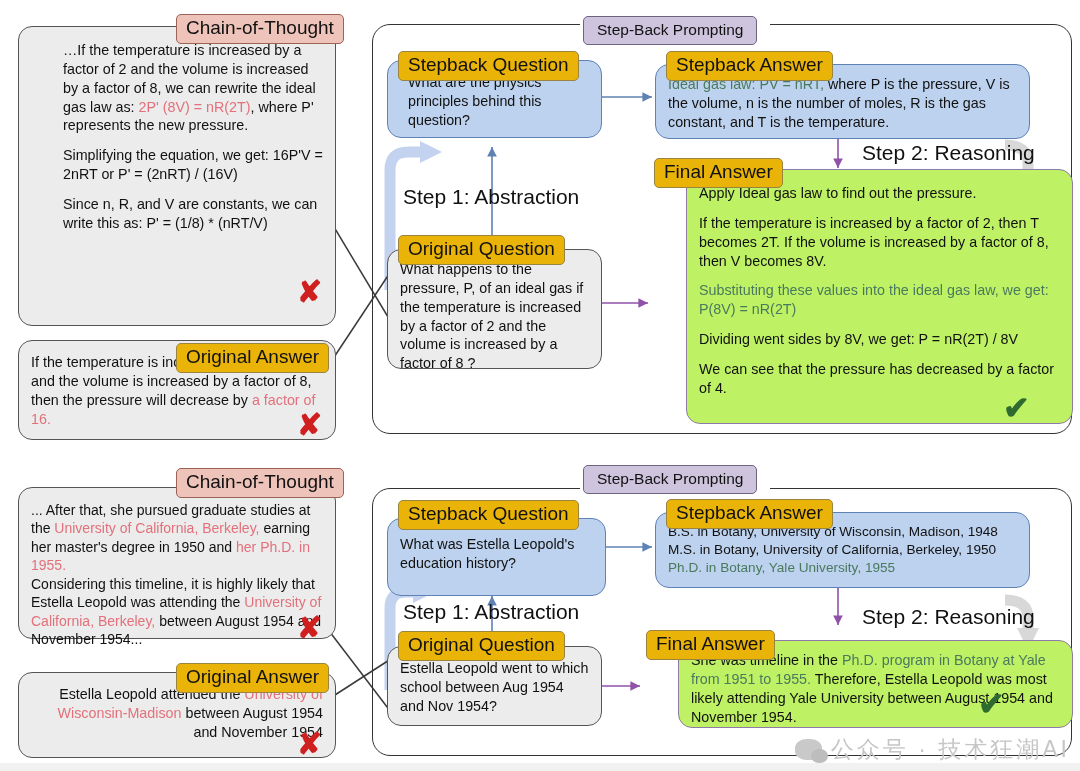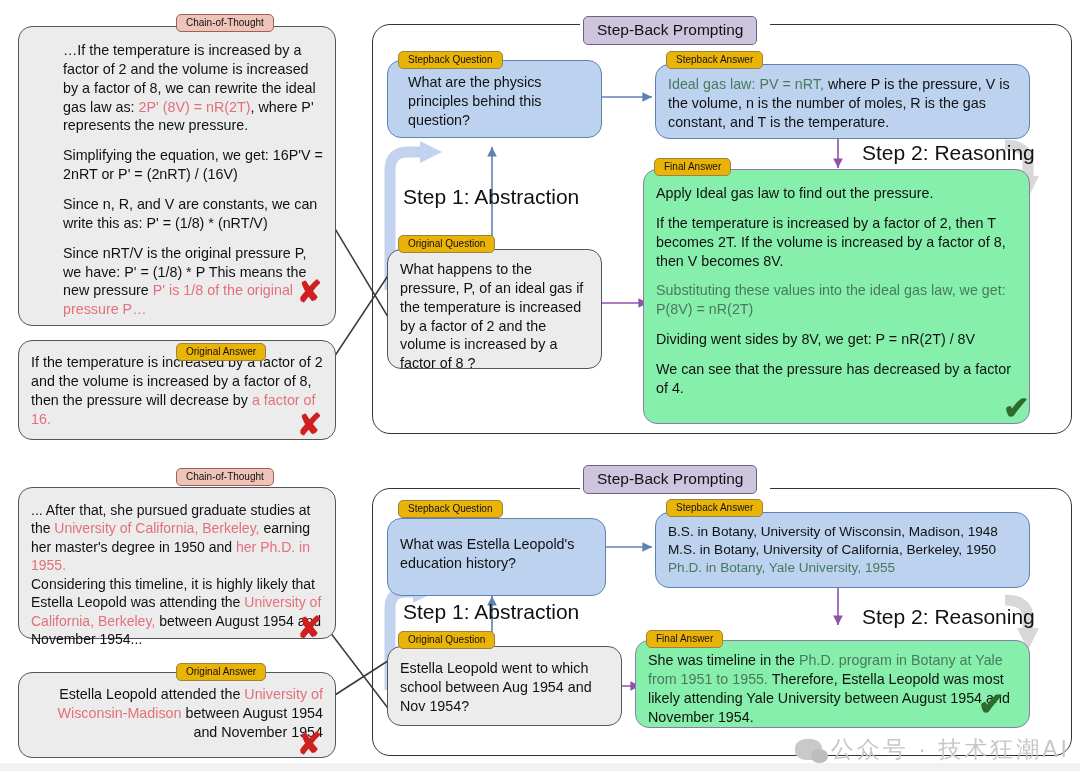--- a/index.html
+++ b/index.html
@@ -23,29 +23,29 @@
     border:1.4px solid #4a4a4a;
     border-radius:14px;
     background:#eeeeee;
     padding:9px 12px 9px 12px;
     font-size:14.3px;
     line-height:1.32;
     z-index:3;
   }
   .card.gray  { background:#ececec; border-color:#555; }
   .card.blue  { background:#bdd2ee; border-color:#5f82b4; }
-  .card.purple{ background:#86efac; border-color:#8f7aa8; }
+  .card.purple{ background:#bef264; border-color:#8f7aa8;margin-left:43px; }
 
   
   .chip {
     position:absolute;
     border:1.2px solid #7a6a3a;
     border-radius:5px;
     padding:1px 9px 2px 9px;
-    font-size:10px;
+    font-size:19px;
     line-height:1.3;
     white-space:nowrap;
     z-index:6;
   }
   .chip.yellow { background:#eab308; border-color:#9b8440; color:#111; }
   .chip.pink   { background:#eec3b9; border-color:#9c6254; color:#111; }
   .chip.violet { background:#cec4de; border-color:#6d6480; color:#111; font-size:15.5px; padding:3px 13px 4px 13px; }
 
   
   .panel {
@@ -141,21 +141,20 @@
   </svg>
 
   <div class="panel" style="left:372px; top:24px; width:700px; height:410px;"></div>
   <div class="notch" style="left:580px; top:16px; width:190px; height:17px;"></div>
   <div class="chip violet" style="left:583px; top:16px;">Step-Back Prompting</div>
 
   <div class="card gray" style="left:18px; top:26px; width:318px; height:300px; padding-top:14px;padding-left:44px;">
     <p style="margin:0 0 11px 0;"><span>…If the temperature is increased by a factor of 2 and the volume is increased by a factor of 8, we can rewrite the ideal gas law as: </span><span class="red">2P' (8V) = nR(2T)</span><span>, where P' represents the new pressure.</span></p>
     <p style="margin:0 0 11px 0;">Simplifying the equation, we get: 16P'V = 2nRT or P' = (2nRT) / (16V)</p>
     <p style="margin:0 0 11px 0;">Since n, R, and V are constants, we can write this as: P' = (1/8) * (nRT/V)</p>
-    <p style="margin:0;"><span>Since nRT/V is the original pressure P, we have: P' = (1/8) * P This means the new pressure </span><span class="red">P' is 1/8 of the original pressure P…</span></p>
   </div>
   <div class="chip pink" style="left:176px; top:14px;">Chain-of-Thought</div>
   <div class="mark x" style="left:297px; top:277px;">✘</div>
 
   <div class="card gray" style="left:18px; top:340px; width:318px; height:100px; padding-top:12px;">
     <p style="margin:0;"><span>If the temperature is increased by a factor of 2 and the volume is increased by a factor of 8, then the pressure will decrease by </span><span class="red">a factor of 16.</span></p>
   </div>
   <div class="chip yellow" style="left:176px; top:343px;">Original Answer</div>
   <div class="mark x" style="left:297px; top:410px;">✘</div>
 
@@ -208,21 +207,21 @@
   </div>
   <div class="chip yellow" style="left:398px; top:500px;">Stepback Question</div>
 
   <div class="card blue" style="left:655px; top:512px; width:375px; height:76px; padding-top:10px; font-size:13.6px;">
     <div>B.S. in Botany, University of Wisconsin, Madison, 1948</div>
     <div>M.S. in Botany, University of California, Berkeley, 1950</div>
     <div class="green">Ph.D. in Botany, Yale University, 1955</div>
   </div>
   <div class="chip yellow" style="left:666px; top:499px;">Stepback Answer</div>
 
-  <div class="card gray" style="left:387px; top:646px; width:235px; height:80px; padding-top:12px;">
+  <div class="card gray" style="left:387px; top:646px; width:215px; height:80px; padding-top:12px;">
     <span>Estella Leopold went to which school between Aug 1954 and Nov 1954?</span>
   </div>
   <div class="chip yellow" style="left:398px; top:631px;">Original Question</div>
 
   <div class="card purple" style="left:635px; top:640px; width:395px; height:88px; padding-top:10px;">
     <p style="margin:0;"><span>She was timeline in the </span><span class="green">Ph.D. program in Botany at Yale from 1951 to 1955.</span><span> Therefore, Estella Leopold was most likely attending Yale University between August 1954 and November 1954.</span></p>
   </div>
   <div class="chip yellow" style="left:646px; top:630px;">Final Answer</div>
   <div class="mark check" style="left:978px; top:688px;">✔</div>
 

